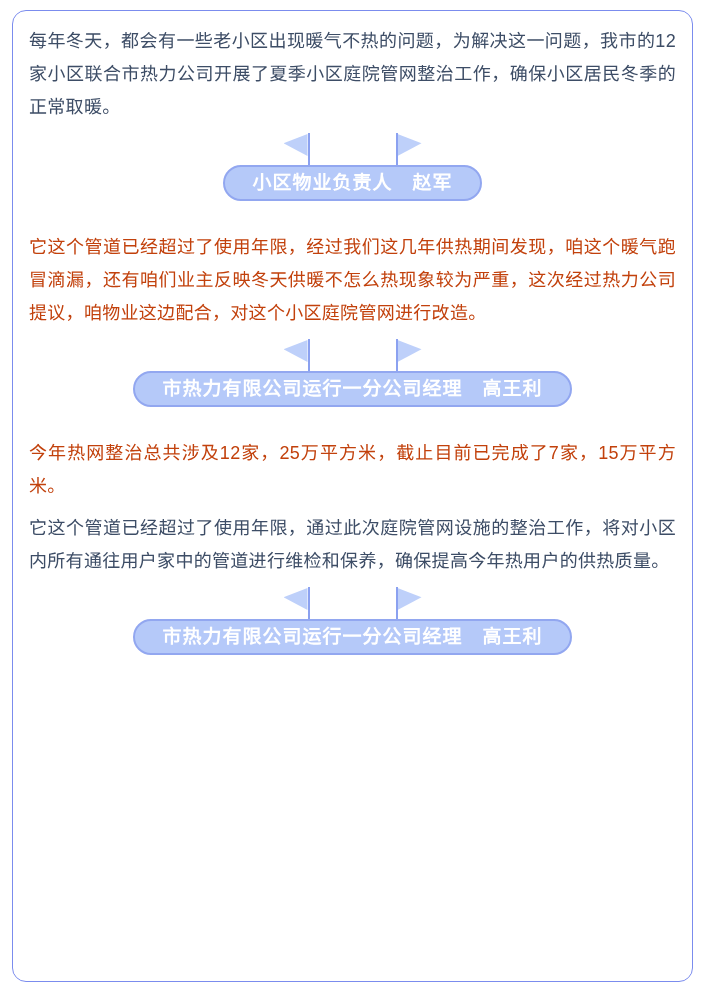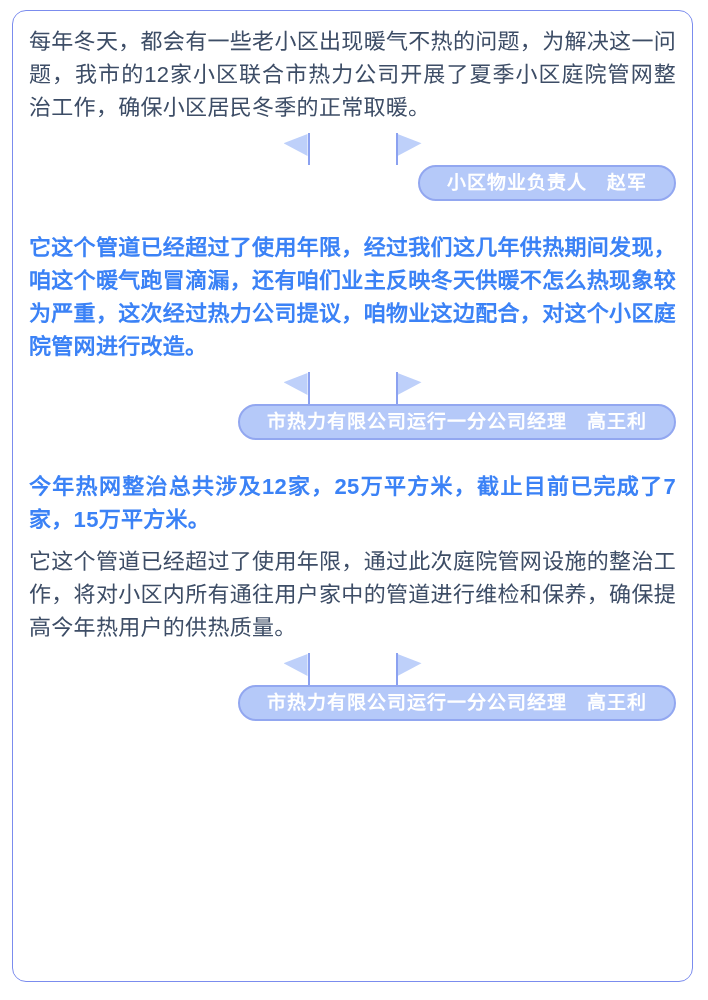--- a/index.html
+++ b/index.html
@@ -18,33 +18,33 @@
     margin: 10px 15px 0 12px;
     width: 681px;
     min-height: 972px;
     border: 1px solid #7b8cee;
     border-radius: 14px;
     background: #ffffff;
     padding: 14px 16px 40px 16px;
   }
   .para {
     margin: 0 0 9px 0;
-    font-size: 22px;
+    font-size: 18px;
     line-height: 33px;
     color: #3d4d66;
     letter-spacing: 0.3px;
     text-align: justify;
   }
   .para.quote {
-    font-weight: bold;
-    color: #3b82f6;
+    font-weight: normal;
+    color: #c2410c;
   }
   .quote-block {
     margin: 0 0 30px 0;
-    text-align: right;
+    text-align: center;
   }
   .flags {
     display: flex;
     justify-content: center;
     gap: 86px;
     height: 32px;
   }
   .flag {
     position: relative;
     width: 26px;

